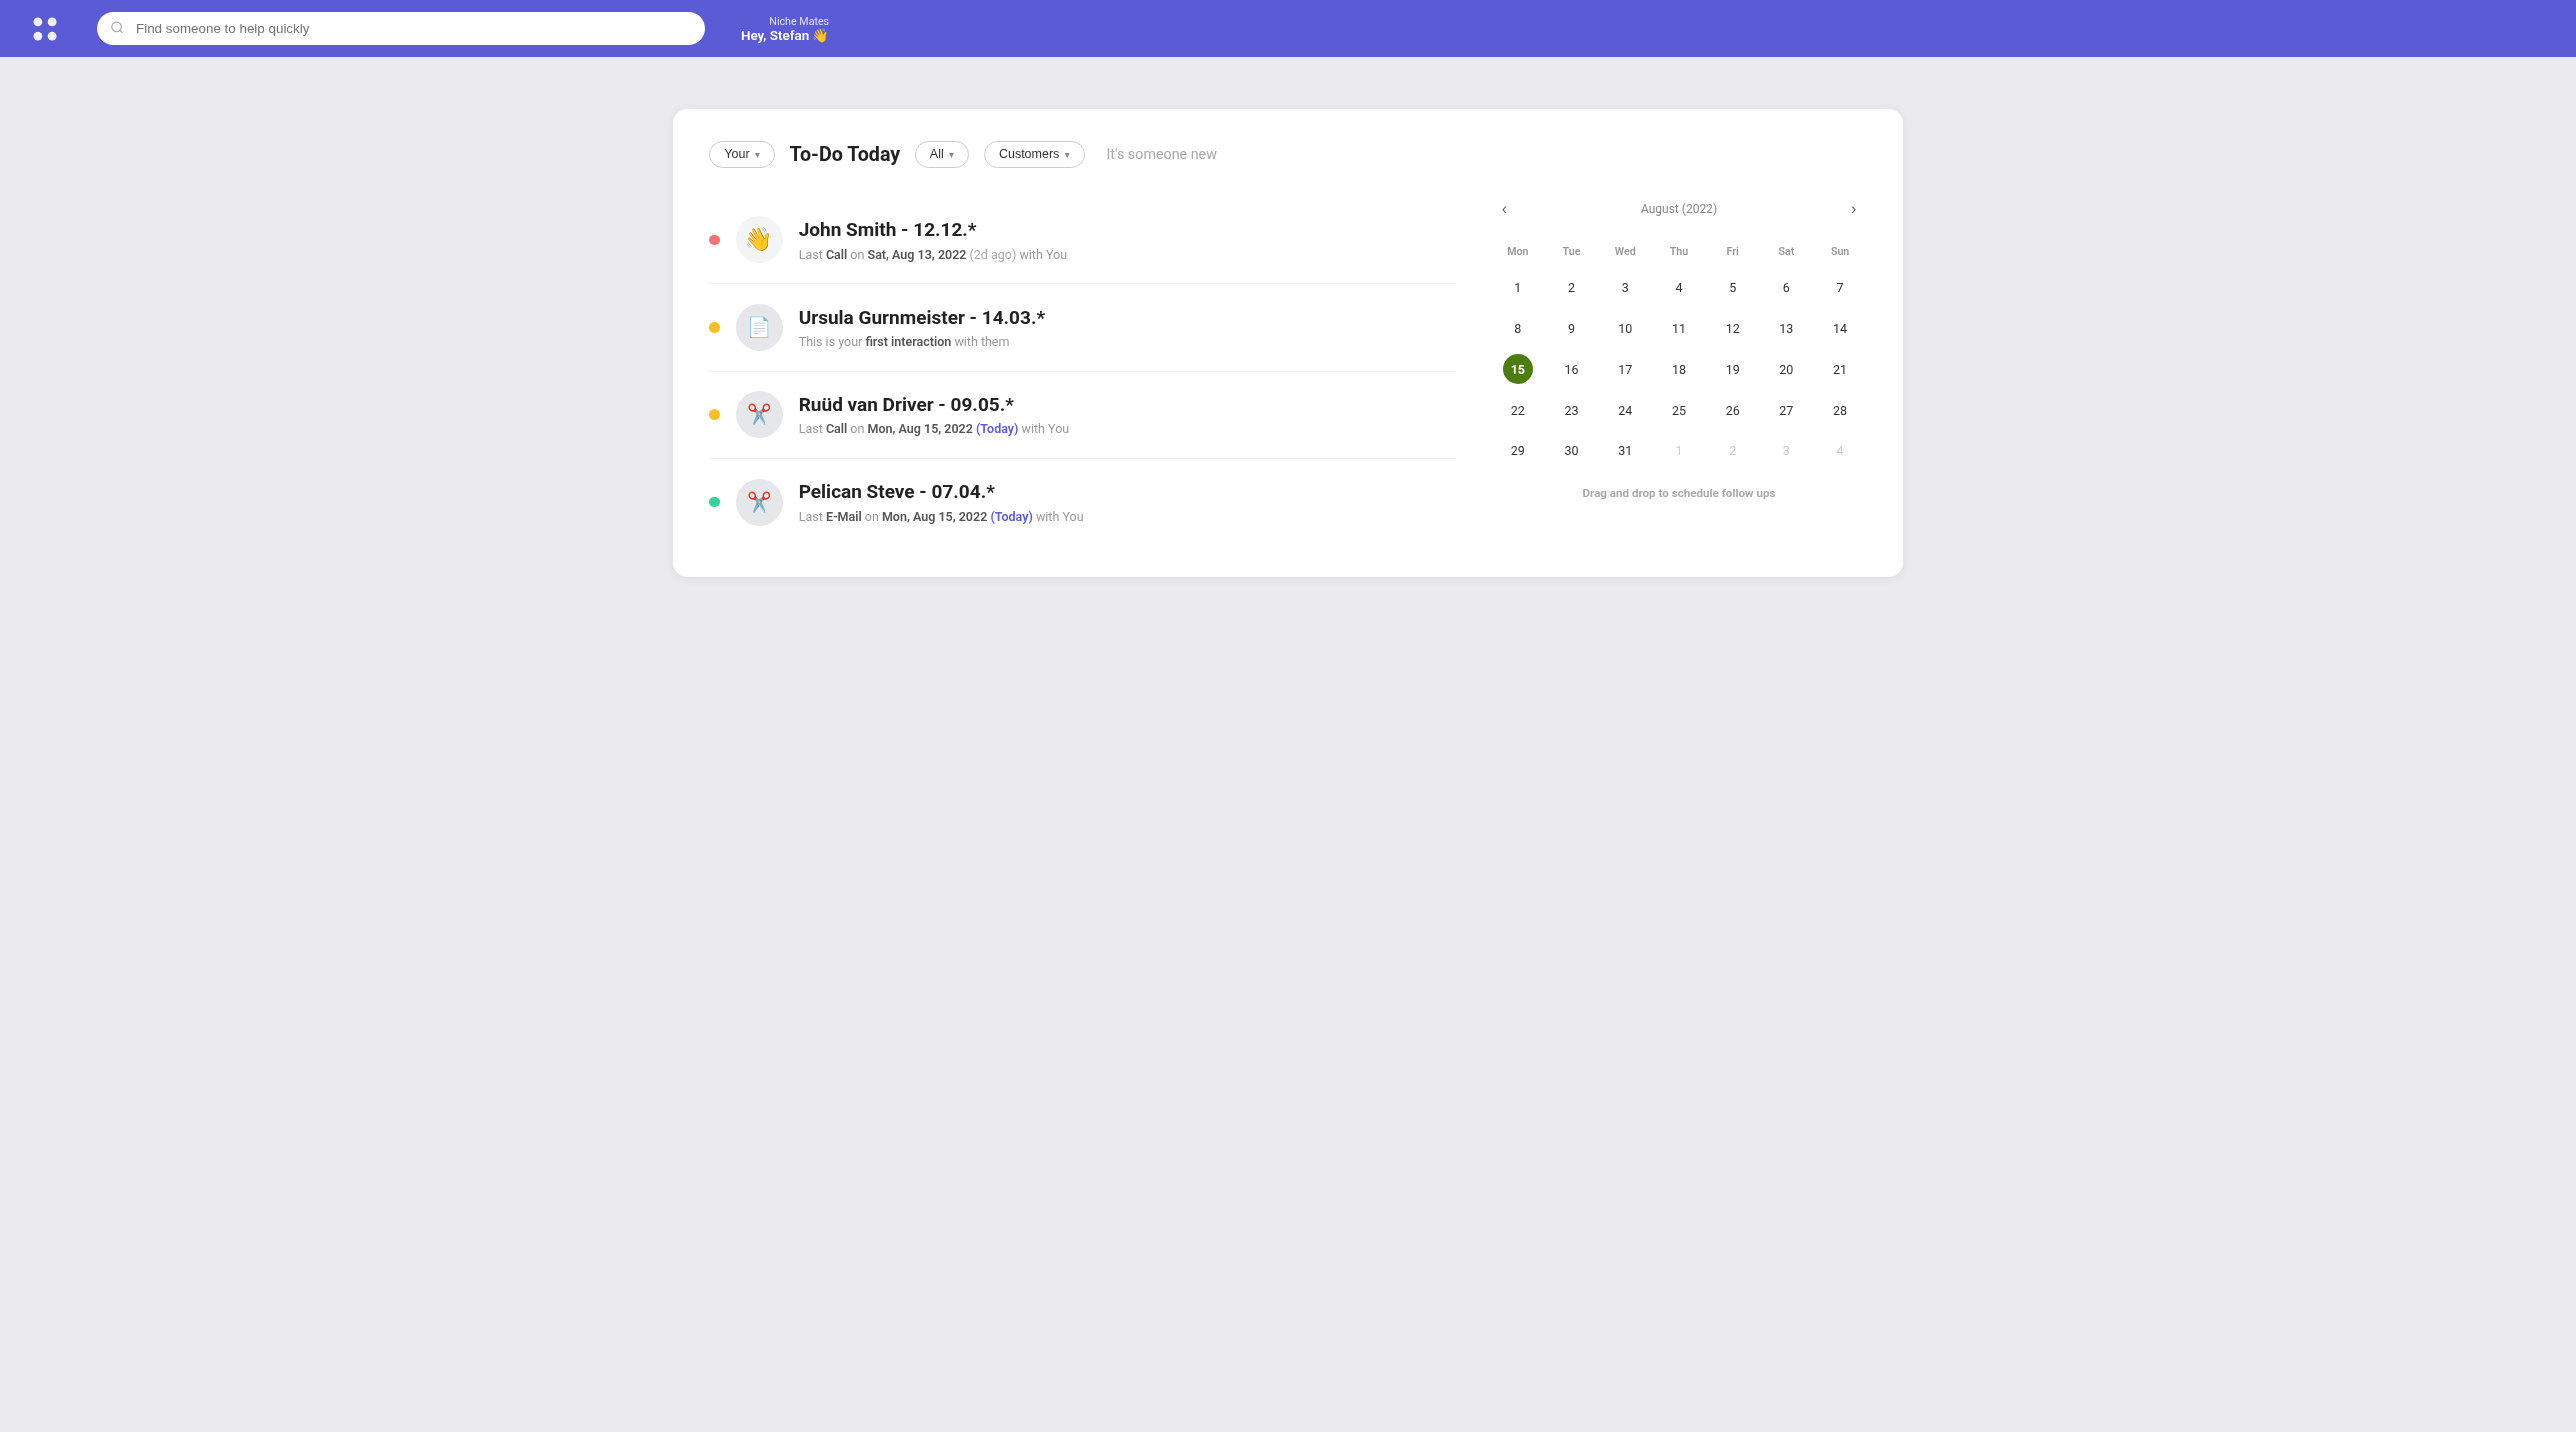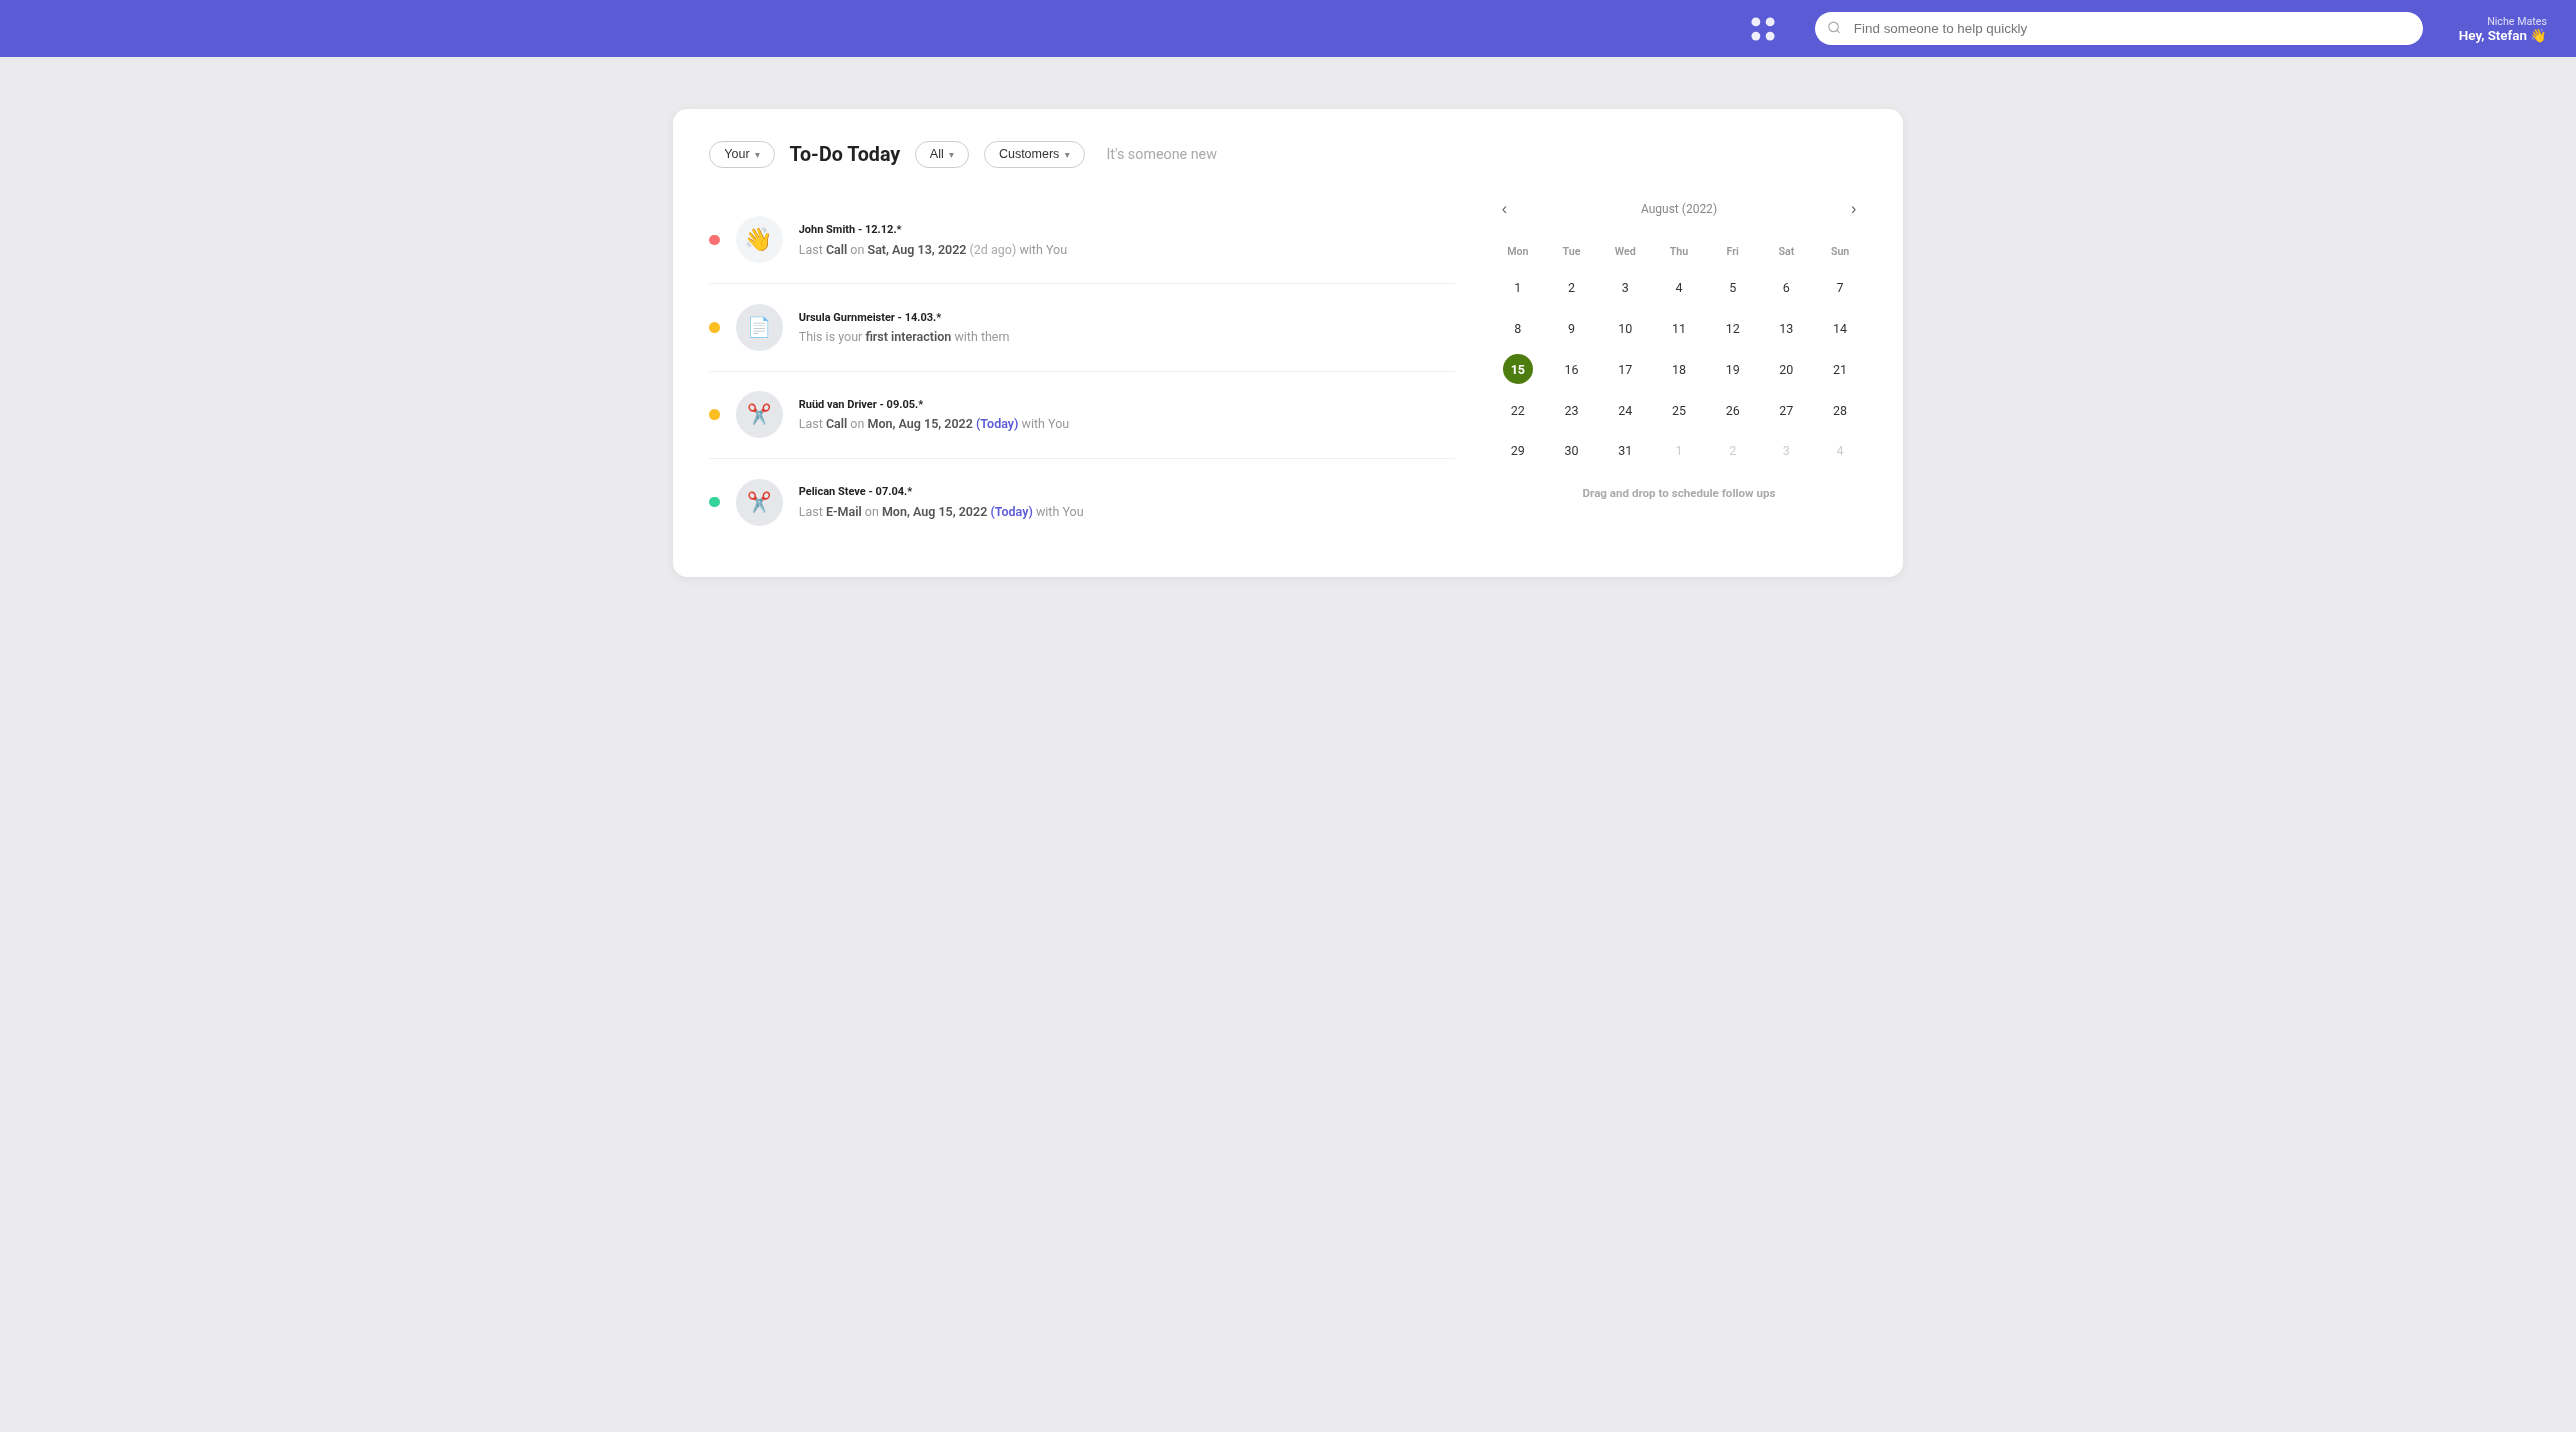--- a/index.html
+++ b/index.html
@@ -7,21 +7,21 @@
       font-family: -apple-system, BlinkMacSystemFont, 'Segoe UI', Roboto, sans-serif;
       background: #ebebed;
       min-height: 100vh;
     }
 
     
     .header {
       background: #5b5bd6;
       display: flex;
       align-items: center;
-      justify-content: flex-end;
+      justify-content: flex-start;
       padding: 0 29px;
       height: 57px;
     }
     .header-logo {
       color: white;
       font-size: 25px;
       font-weight: bold;
       display: flex;
       align-items: center;
       gap: 7.2px;
@@ -160,21 +160,21 @@
       justify-content: center;
       font-size: 23px;
       flex-shrink: 0;
       overflow: hidden;
     }
 
     .task-info {
       flex: 1;
     }
     .task-name {
-      font-size: 11px;
+      font-size: 19px;
       font-weight: 700;
       color: #222;
       margin-bottom: 5.4px;
     }
     .task-detail {
       font-size: 12.5px;
       color: #999;
     }
     .task-detail strong {
       color: #555;

